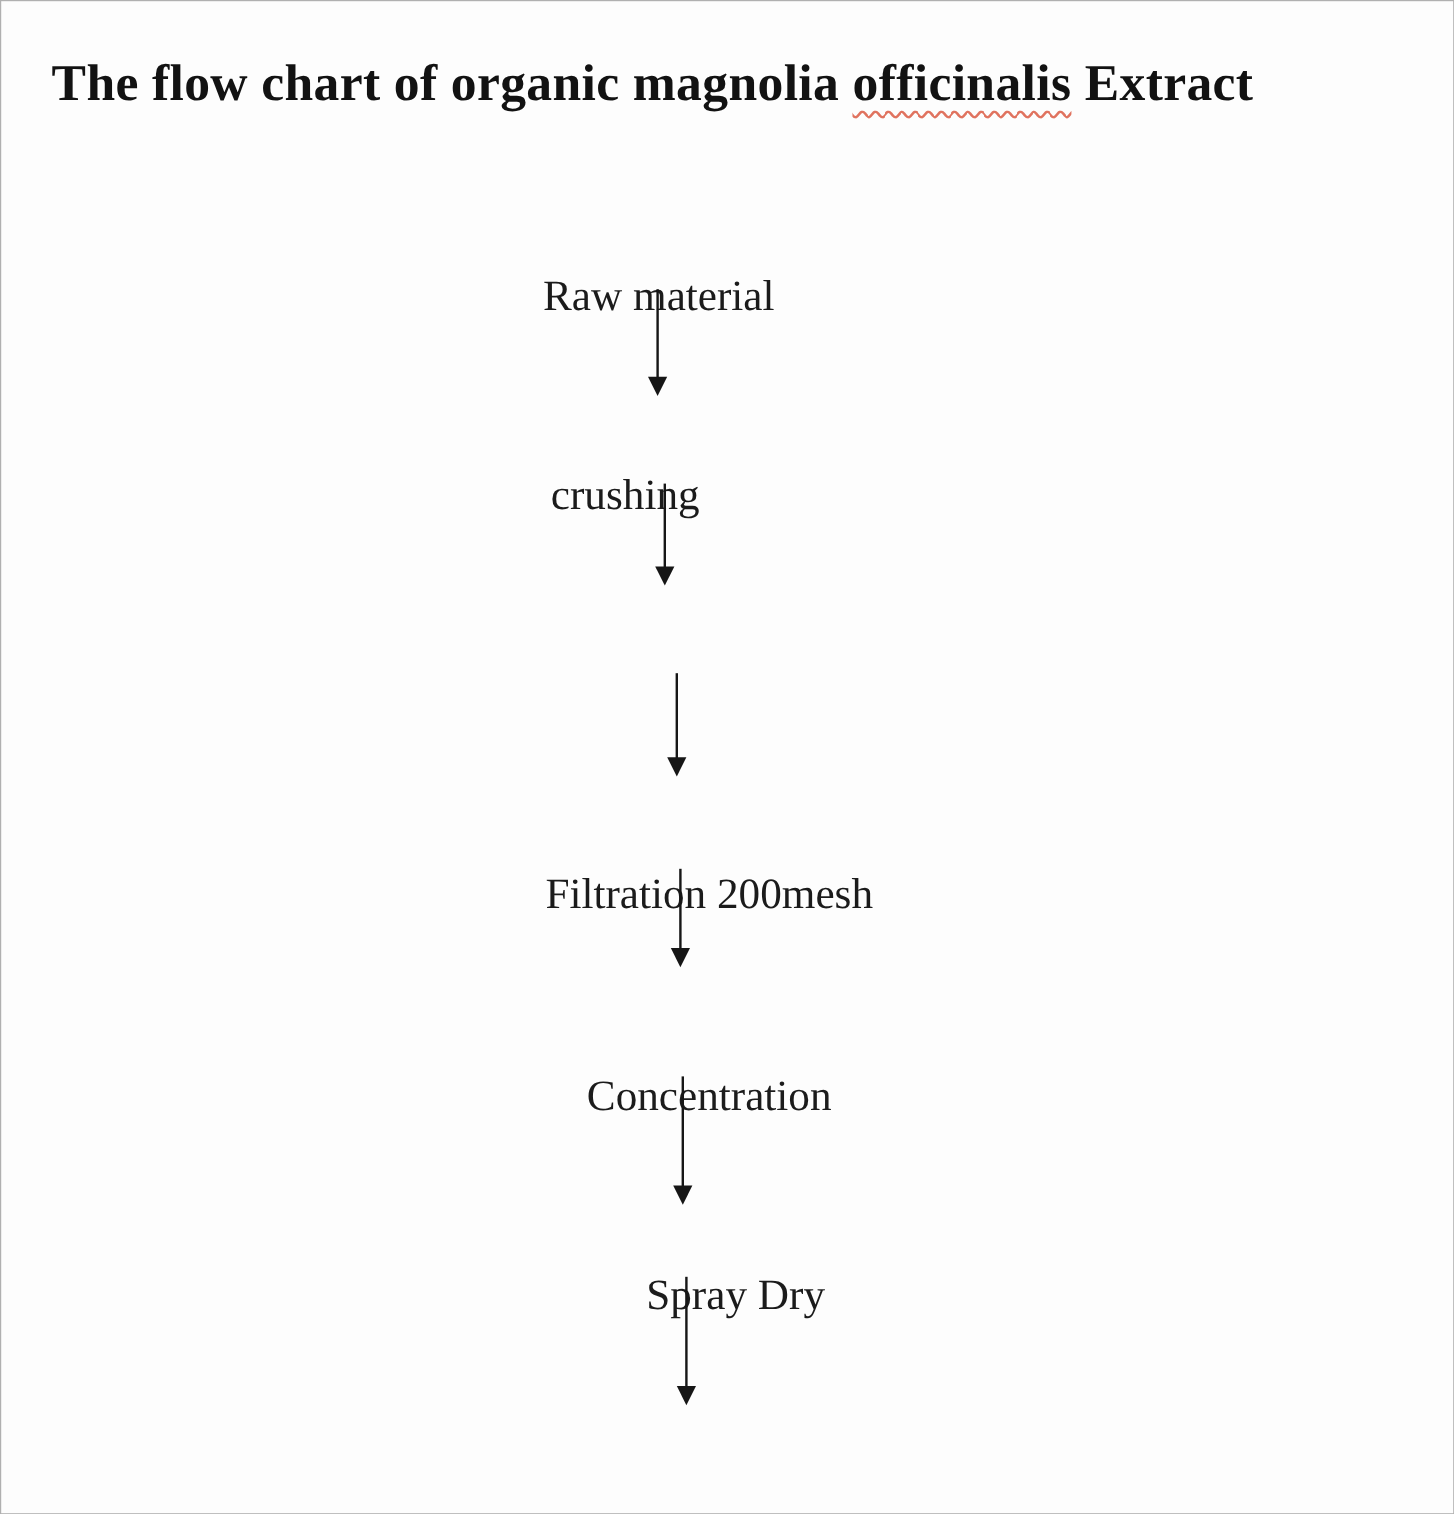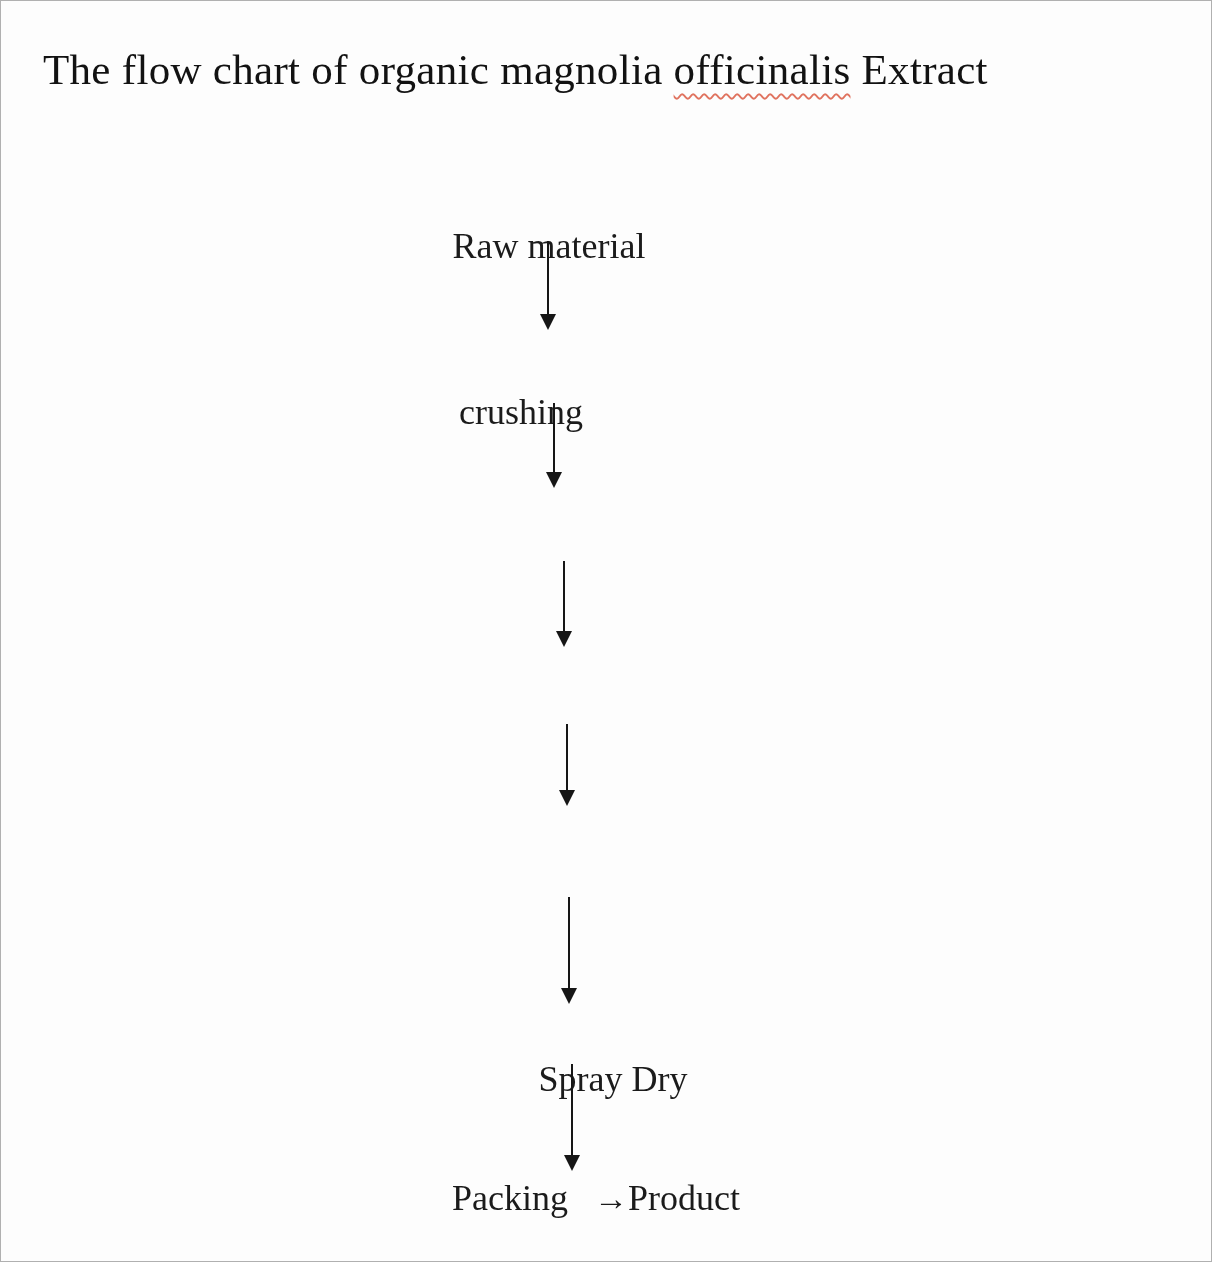--- a/index.html
+++ b/index.html
@@ -16,21 +16,21 @@
     overflow: hidden;
     font-family: "Liberation Serif", "DejaVu Serif", serif;
     color: #1b1b1b;
   }
   .title {
     position: absolute;
     left: 42px;
     top: 44px;
     margin: 0;
     font-size: 43px;
-    font-weight: normal;
+    font-weight: bold;
     letter-spacing: 0.3px;
     white-space: nowrap;
     color: #121212;
   }
   .misspell {
     text-decoration-line: underline;
     text-decoration-style: wavy;
     text-decoration-color: #e0735f;
     text-decoration-thickness: 2px;
     text-underline-offset: 9px;
@@ -83,25 +83,26 @@
 
   <div class="down-arrow" style="left:546px; top:240px; height:74px"></div>
 
   <div class="step" style="left:520px; top:346px">crushing</div>
 
   <div class="down-arrow" style="left:552px; top:402px; height:70px"></div>
 
 
   <div class="down-arrow" style="left:562px; top:560px; height:71px"></div>
 
+  <div class="step" style="left:590px; top:679px">Filtration 200mesh</div>
 
   <div class="down-arrow" style="left:565px; top:723px; height:67px"></div>
 
+  <div class="step" style="left:590px; top:847px">Concentration</div>
 
   <div class="down-arrow" style="left:567px; top:896px; height:92px"></div>
 
   <div class="step" style="left:612px; top:1013px">Spray Dry</div>
 
   <div class="down-arrow" style="left:570px; top:1063px; height:92px"></div>
 
-  <div class="final-row" style="left:595px; top:1178px"><span>Packing</span><span class="rarrow">→</span><span>Product</span></div>
 
 </div>
 
 </body></html>

